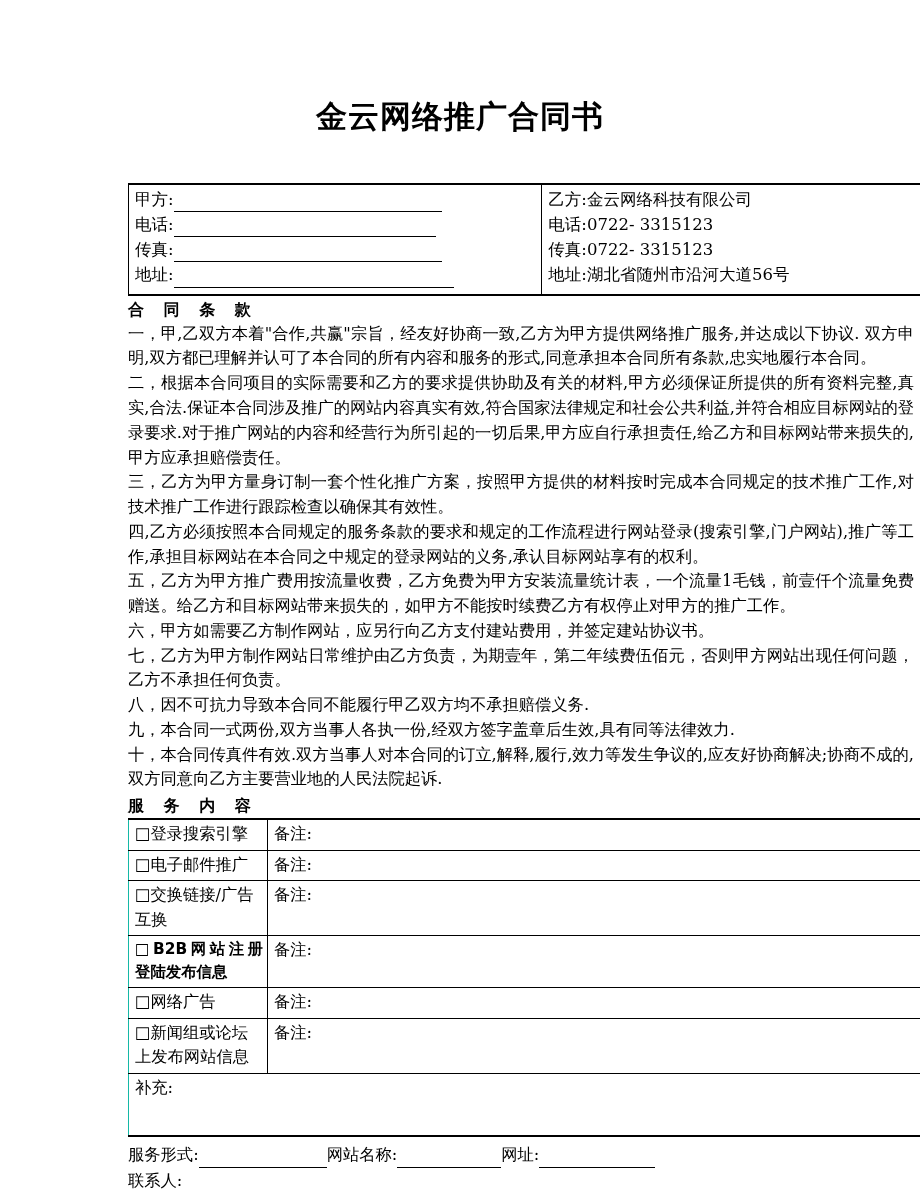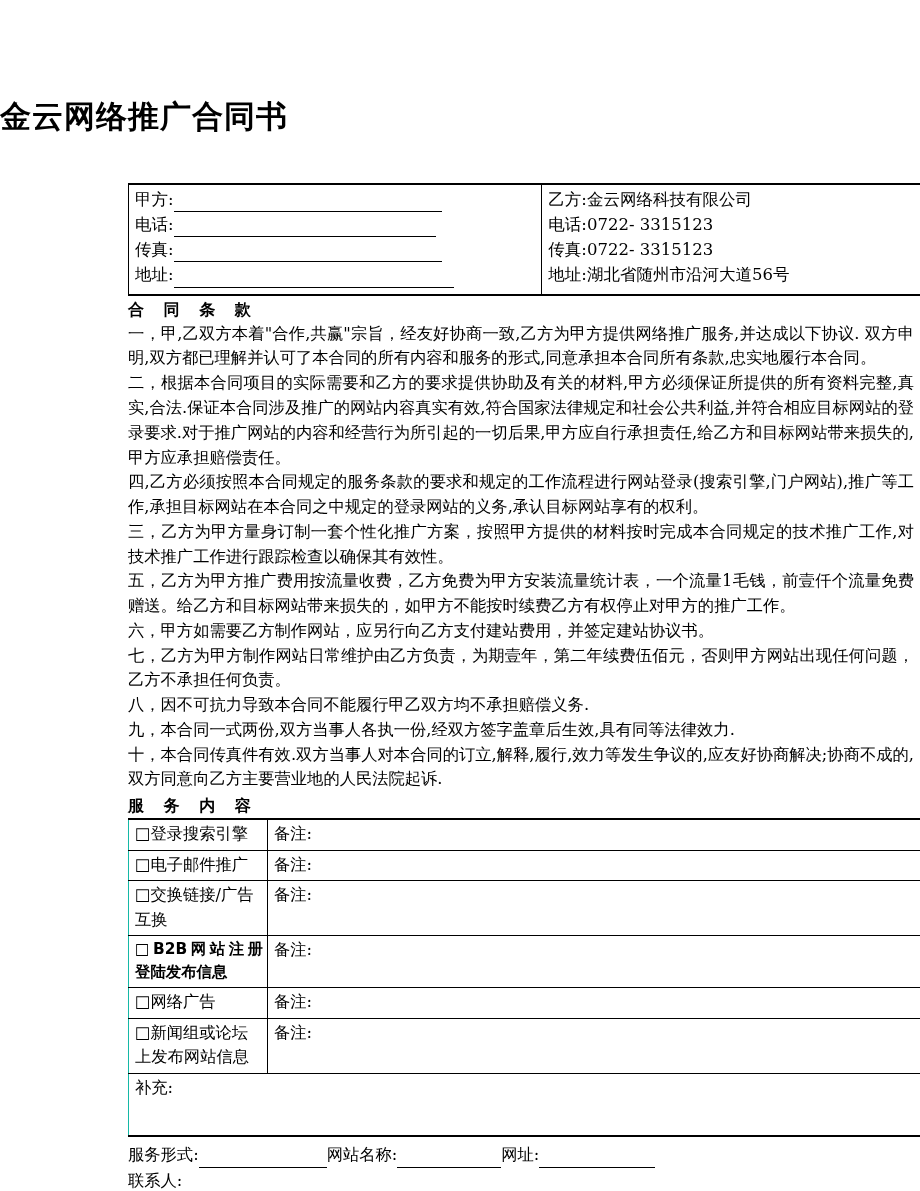--- a/index.html
+++ b/index.html
@@ -17,21 +17,21 @@
   }
   .page {
     width: 920px;
     height: 1191px;
     position: relative;
     box-sizing: border-box;
   }
 
   
   .doc-title {
-    text-align: left;
+    text-align: center;
     font-family: "DejaVu Sans", "Liberation Sans", sans-serif;
     font-weight: bold;
     font-size: 31px;
     letter-spacing: 1px;
     margin: 0;
     padding-top: 98px;
     line-height: 1.2;
   }
 
   
@@ -169,22 +169,22 @@
       </td>
     </tr>
   </tbody>
     </table>
 
   <div class="section-heading">合 同 条 款</div>
 
   <div class="clauses">
     <p class="clause">一，甲,乙双方本着"合作,共赢"宗旨，经友好协商一致,乙方为甲方提供网络推广服务,并达成以下协议. 双方申明,双方都已理解并认可了本合同的所有内容和服务的形式,同意承担本合同所有条款,忠实地履行本合同。</p>
     <p class="clause">二，根据本合同项目的实际需要和乙方的要求提供协助及有关的材料,甲方必须保证所提供的所有资料完整,真实,合法.保证本合同涉及推广的网站内容真实有效,符合国家法律规定和社会公共利益,并符合相应目标网站的登录要求.对于推广网站的内容和经营行为所引起的一切后果,甲方应自行承担责任,给乙方和目标网站带来损失的,甲方应承担赔偿责任。</p>
+    <p class="clause">三，乙方为甲方量身订制一套个性化推广方案，按照甲方提供的材料按时完成本合同规定的技术推广工作,对技术推广工作进行跟踪检查以确保其有效性。</p>
     <p class="clause">四,乙方必须按照本合同规定的服务条款的要求和规定的工作流程进行网站登录(搜索引擎,门户网站),推广等工作,承担目标网站在本合同之中规定的登录网站的义务,承认目标网站享有的权利。</p>
-    <p class="clause">三，乙方为甲方量身订制一套个性化推广方案，按照甲方提供的材料按时完成本合同规定的技术推广工作,对技术推广工作进行跟踪检查以确保其有效性。</p>
     <p class="clause">五，乙方为甲方推广费用按流量收费，乙方免费为甲方安装流量统计表，一个流量1毛钱，前壹仟个流量免费赠送。给乙方和目标网站带来损失的，如甲方不能按时续费乙方有权停止对甲方的推广工作。</p>
     <p class="clause">六，甲方如需要乙方制作网站，应另行向乙方支付建站费用，并签定建站协议书。</p>
     <p class="clause">七，乙方为甲方制作网站日常维护由乙方负责，为期壹年，第二年续费伍佰元，否则甲方网站出现任何问题，乙方不承担任何负责。</p>
     <p class="clause">八，因不可抗力导致本合同不能履行甲乙双方均不承担赔偿义务.</p>
     <p class="clause">九，本合同一式两份,双方当事人各执一份,经双方签字盖章后生效,具有同等法律效力.</p>
     <p class="clause">十，本合同传真件有效.双方当事人对本合同的订立,解释,履行,效力等发生争议的,应友好协商解决;协商不成的,双方同意向乙方主要营业地的人民法院起诉.</p>
   </div>
 
   <div class="section-heading">服 务 内 容</div>
 

